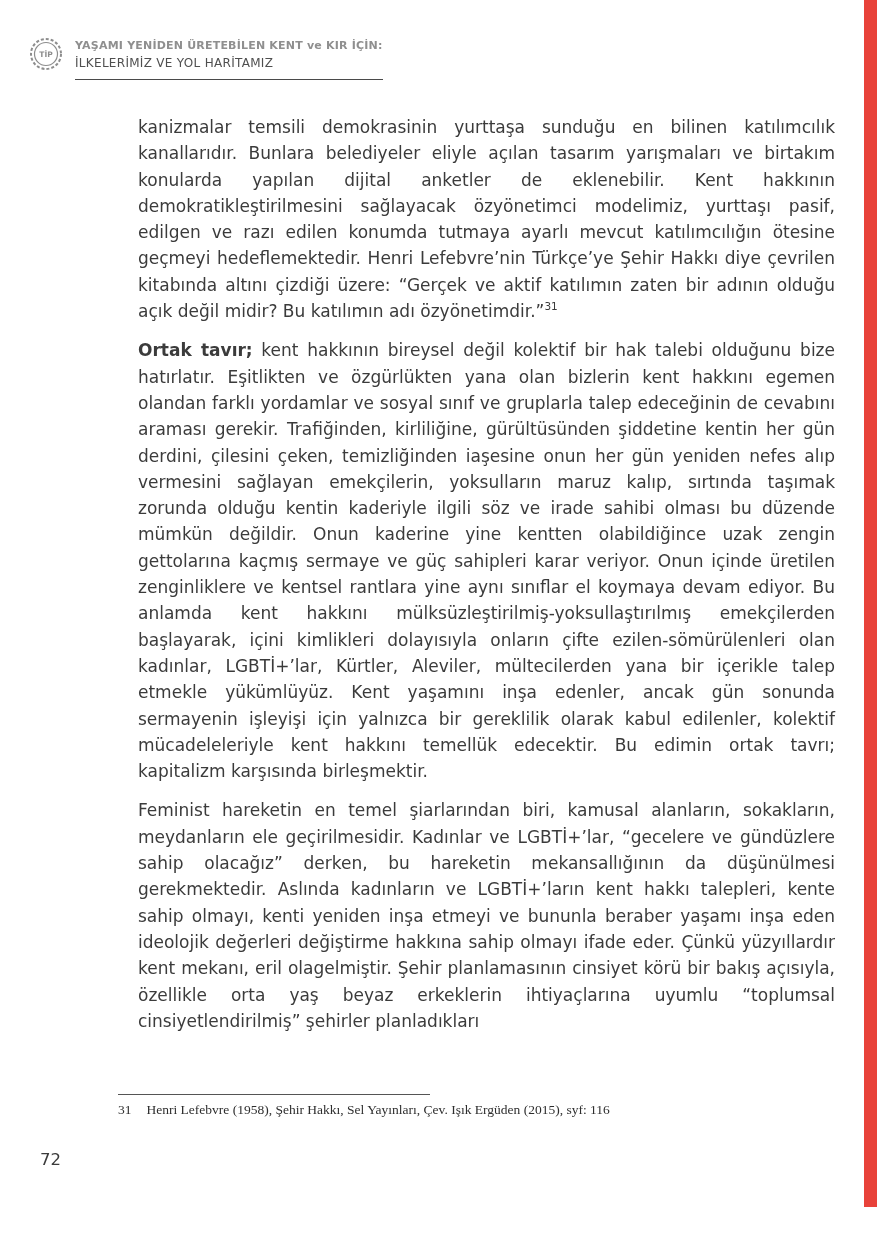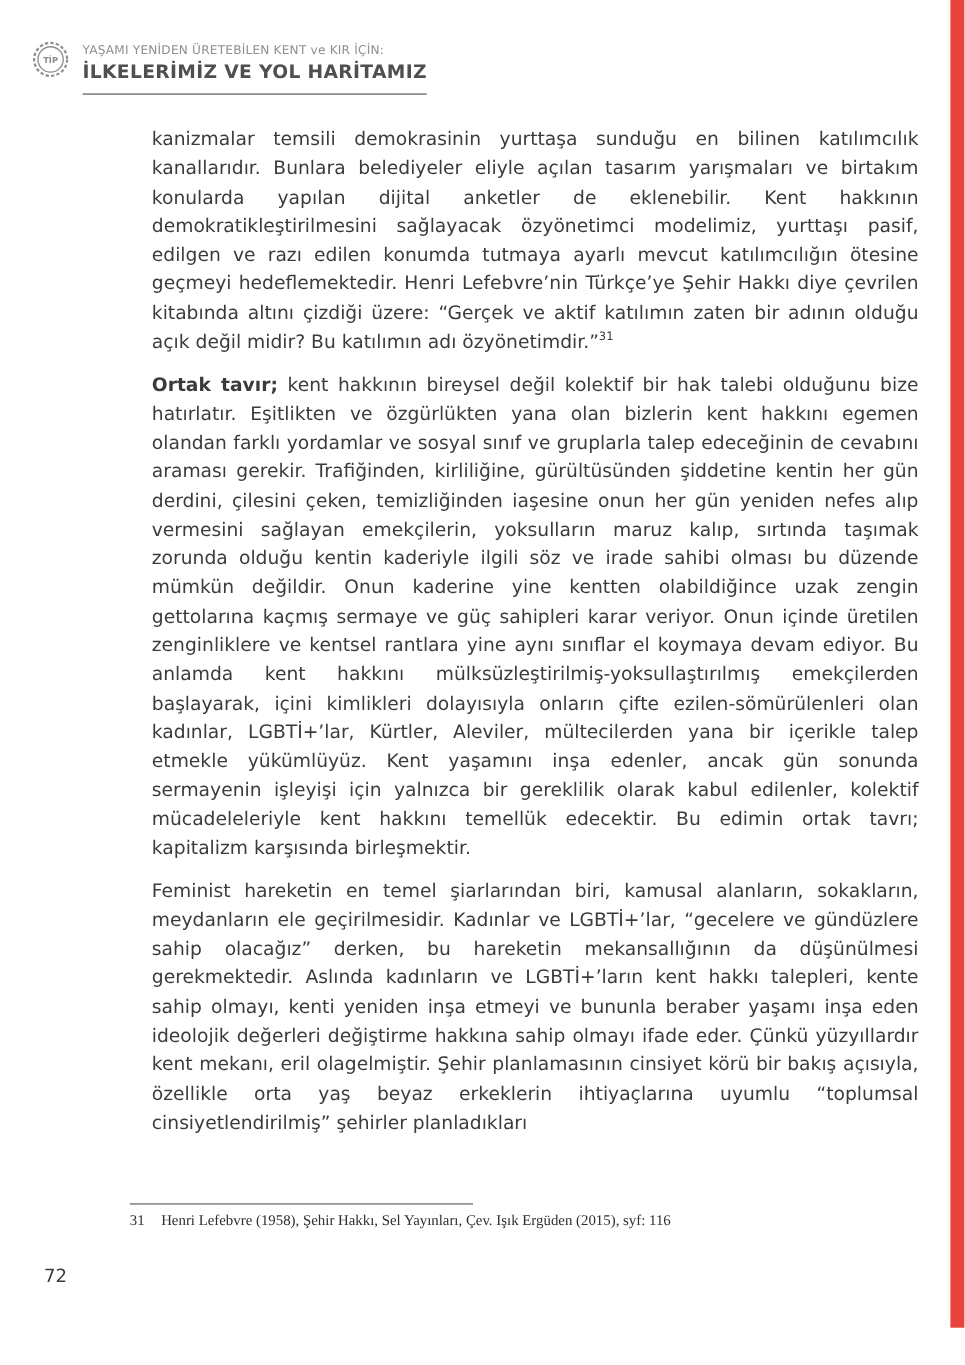--- a/index.html
+++ b/index.html
@@ -29,27 +29,27 @@
     gap: 11px;
   }
   .logo { width: 36px; height: 36px; flex: 0 0 auto; }
   .header-text {
     padding-bottom: 9px;
     border-bottom: 1.5px solid #4a4a4a;
     margin-top: 3px;
   }
   .header-line1 {
     font-size: 11px;
-    font-weight: normal;
+    font-weight: bold;
     color: #8f8f8f;
     letter-spacing: 0.2px;
   }
   .header-line2 {
-    font-size: 17px;
-    font-weight: bold;
+    font-size: 12px;
+    font-weight: normal;
     color: #4f4f4f;
     letter-spacing: 0.3px;
     margin-top: 4px;
   }
   .body-text {
     position: absolute;
     left: 118px;
     top: 114px;
     width: 697px;
     font-size: 17px;

